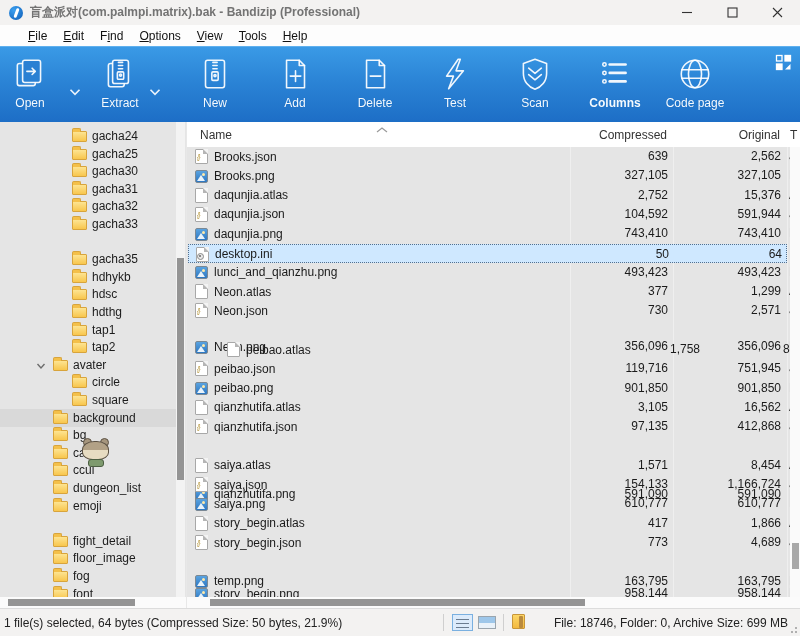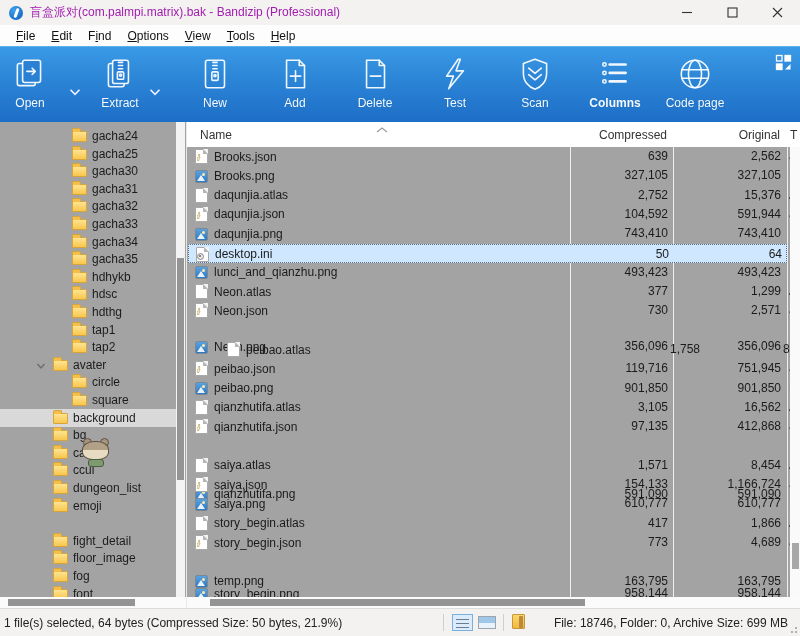--- a/index.html
+++ b/index.html
@@ -3,42 +3,42 @@
 <meta charset="utf-8">
 <style>
   * { margin:0; padding:0; box-sizing:border-box; }
   html,body { width:800px; height:636px; overflow:hidden; }
   body { font-family:"Liberation Sans", sans-serif; background:#fff; position:relative; font-size:12px; color:#1b1b1b; }
 
   
   .titlebar { position:absolute; left:0; top:0; width:800px; height:25px; background:#f3f2f1; display:flex; align-items:center; }
   .app-icon { width:14px; height:14px; border-radius:50%; background:radial-gradient(circle at 35% 30%, #3ba0f0, #0d5bb5); margin:0 7px 0 9px; position:relative; flex:0 0 auto; }
   .app-icon::after { content:""; position:absolute; left:6px; top:2px; width:3px; height:10px; background:#fff; transform:rotate(20deg); border-radius:2px; }
-  .title-text { font-size:12px; color:#a21caf; white-space:nowrap; }
+  .title-text { font-size:12px; color:#737373; white-space:nowrap;font-weight:bold; }
   .win-controls { position:absolute; right:0; top:0; height:25px; display:flex; }
   .win-btn { width:45px; height:25px; display:flex; align-items:center; justify-content:center; }
   .win-btn svg { stroke:#333; fill:none; stroke-width:1.1; }
 
   
-  .menubar { position:absolute; left:0; top:25px; width:800px; height:21px; background:#fdfdfd; display:flex; align-items:center; padding-left:8px; }
+  .menubar { position:absolute; left:0; top:25px; width:800px; height:21px; background:#fdfdfd; display:flex; align-items:center; padding-left:20px; }
   .menu-item { padding:2px 8px; color:#111; cursor:default; }
   .menu-item u { text-decoration:underline; }
 
   
   .toolbar { position:absolute; left:0; top:46px; width:800px; height:76px; background:linear-gradient(180deg,#3a9ae6 0%, #2b84d6 45%, #1d6ec6 100%); border-top:1px solid #5fb0ee; }
   .tb-btn { position:absolute; top:8px; width:76px; height:64px; display:flex; flex-direction:column; align-items:center; }
   .tb-btn svg.tb-icon { width:38px; height:38px; stroke:rgba(255,255,255,.93); fill:none; stroke-width:1.5; stroke-linecap:round; stroke-linejoin:round; }
   .tb-label { color:#f4faff; font-size:12px; margin-top:3px; white-space:nowrap; text-shadow:0 0 1px rgba(0,60,120,.25); }
   .tb-chevron { position:absolute; top:36px; width:18px; height:16px; }
   .tb-chevron svg { stroke:rgba(255,255,255,.9); fill:none; stroke-width:1.5; }
   .tb-grid { position:absolute; right:8px; top:7px; width:17px; height:17px; }
   .tb-grid svg { stroke:#fff; fill:none; stroke-width:1.3; }
 
   
-  .main { position:absolute; left:0; top:122px; width:800px; height:475px; background:#a3a3a3; }
+  .main { position:absolute; left:0; top:122px; width:800px; height:475px; background:#e5e5e5; }
   .pane-divider { position:absolute; left:186px; top:0; width:1px; height:475px; background:#e8e8e8; }
 
   
   .sidebar { position:absolute; left:0; top:0; width:186px; height:475px; overflow:hidden; }
   .tree-row { position:absolute; left:0; width:176px; height:18px; display:flex; align-items:center; white-space:nowrap; }
   .tree-row.selected { background:#d9d9d9; }
   .tree-chevron { position:absolute; width:10px; height:10px; }
   .tree-chevron svg { stroke:#6d6d6d; fill:none; stroke-width:1.4; }
   .folder-ico { position:absolute; width:15px; height:11px; background:linear-gradient(#fde492,#f8c64d); border:1px solid #d8a43c; border-radius:1px; }
   .folder-ico::before { content:""; position:absolute; left:-1px; top:-4px; width:7px; height:3px; background:#f4c04a; border:1px solid #d8a43c; border-bottom:none; border-radius:2px 2px 0 0; }
@@ -246,24 +246,20 @@
         <span class="tree-label" style="left:92px;">gacha31</span>
       </div>
       <div class="tree-row" style="top: 75.4px;">
         <span class="folder-ico" style="left:72px; top:4px;"></span>
         <span class="tree-label" style="left:92px;">gacha32</span>
       </div>
       <div class="tree-row" style="top: 93px;">
         <span class="folder-ico" style="left:72px; top:4px;"></span>
         <span class="tree-label" style="left:92px;">gacha33</span>
       </div>
-      <div class="tree-row" style="top: 110.6px;">
-        <span class="folder-ico" style="left:72px; top:4px;"></span>
-        <span class="tree-label" style="left:92px;">gacha34</span>
-      </div>
       <div class="tree-row" style="top: 128.2px;">
         <span class="folder-ico" style="left:72px; top:4px;"></span>
         <span class="tree-label" style="left:92px;">gacha35</span>
       </div>
       <div class="tree-row" style="top: 145.8px;">
         <span class="folder-ico" style="left:72px; top:4px;"></span>
         <span class="tree-label" style="left:92px;">hdhykb</span>
       </div>
       <div class="tree-row" style="top: 163.4px;">
         <span class="folder-ico" style="left:72px; top:4px;"></span>

